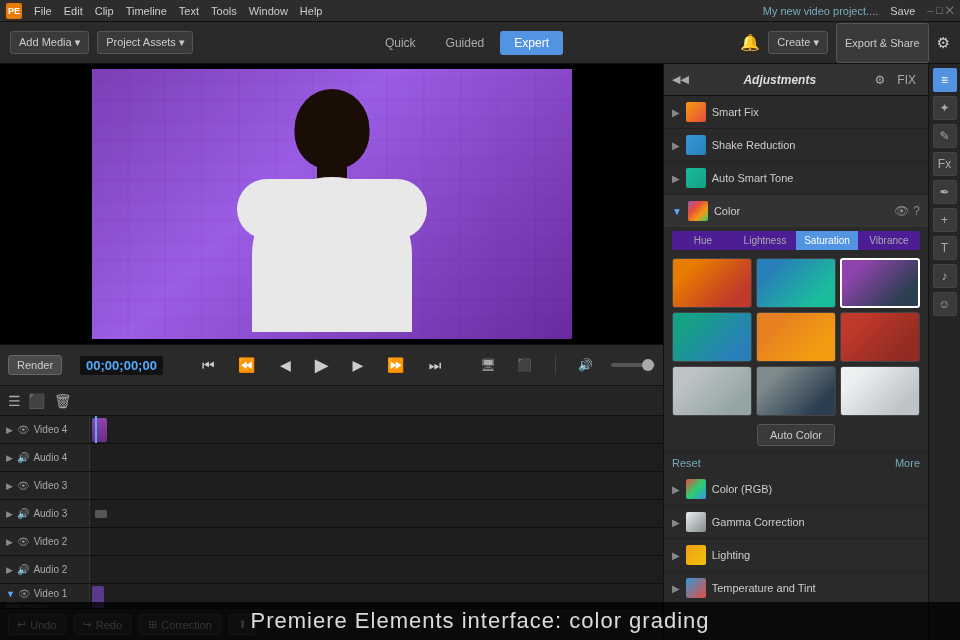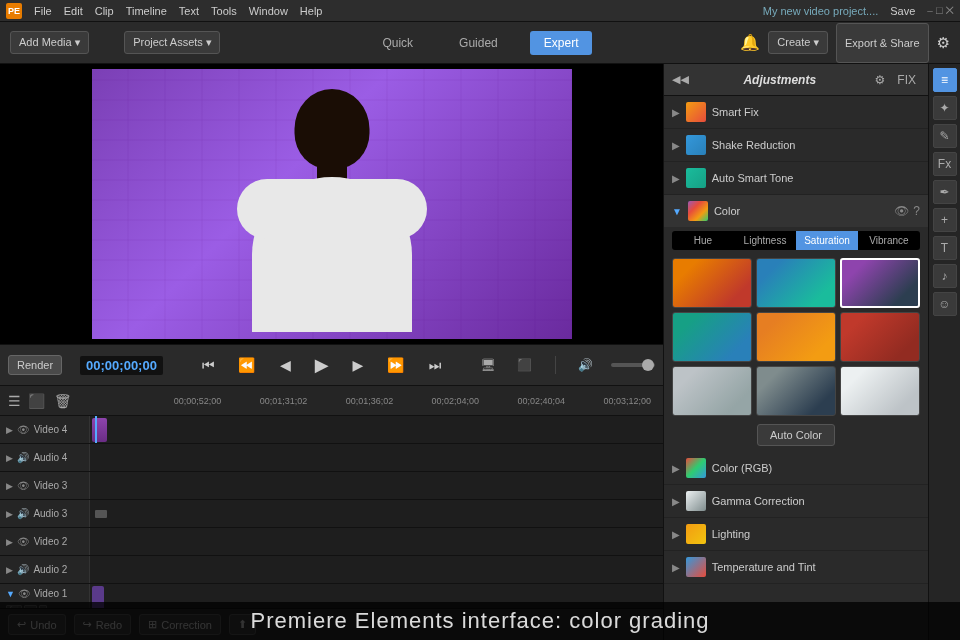--- a/index.html
+++ b/index.html
@@ -9,23 +9,23 @@
     .menu-bar { background: #2d2d2d; height: 22px; display: flex; align-items: center; padding: 0 6px; gap: 12px; border-bottom: 1px solid #111; }
     .menu-bar .logo { width: 16px; height: 16px; background: #e87c00; border-radius: 2px; display: flex; align-items: center; justify-content: center; font-size: 9px; color: white; font-weight: bold; }
     .menu-bar span { font-size: 11px; color: #ccc; cursor: pointer; }
     .menu-bar .spacer { flex: 1; }
     .menu-bar .project-title { color: #7ab; font-size: 11px; }
     .menu-bar .save-btn { color: #ccc; font-size: 11px; cursor: pointer; }
 
     
     .toolbar { background: #2a2a2a; height: 42px; display: flex; align-items: center; padding: 0 10px; border-bottom: 1px solid #111; gap: 8px; }
     .toolbar .add-media { background: #3a3a3a; border: 1px solid #555; border-radius: 3px; padding: 4px 8px; cursor: pointer; font-size: 11px; color: #ccc; display: flex; align-items: center; gap: 4px; }
-    .toolbar .project-assets { background: #3a3a3a; border: 1px solid #555; border-radius: 3px; padding: 4px 8px; cursor: pointer; font-size: 11px; color: #ccc; display: flex; align-items: center; gap: 4px; margin-left: 27px; }
+    .toolbar .project-assets { background: #3a3a3a; border: 1px solid #555; border-radius: 3px; padding: 4px 8px; cursor: pointer; font-size: 11px; color: #ccc; display: flex; align-items: center; gap: 4px; }
     .toolbar .spacer { flex: 1; }
-    .toolbar .tab-group { display: flex; gap: 18px; }
+    .toolbar .tab-group { display: flex; gap: 2px; }
     .toolbar .tab { padding: 5px 14px; border-radius: 3px; cursor: pointer; font-size: 12px; color: #aaa; }
     .toolbar .tab.active { background: #5294e2; color: white; }
     .toolbar .notif-icon { color: #ccc; font-size: 16px; cursor: pointer; }
     .toolbar .create-btn { background: #3a3a3a; border: 1px solid #555; border-radius: 3px; padding: 4px 8px; cursor: pointer; font-size: 11px; color: #ccc; display: flex; align-items: center; gap: 4px; }
     .toolbar .export-btn { background: #3a3a3a; border: 1px solid #555; border-radius: 3px; padding: 13px 8px; cursor: pointer; font-size: 11px; color: #ccc; }
     .toolbar .gear-icon { color: #ccc; font-size: 15px; cursor: pointer; }
 
     
     .main { display: flex; height: calc(640px - 22px - 42px); }
 
@@ -68,21 +68,21 @@
     .adjustments-list { flex: 1; overflow-y: auto; }
     .adj-item { display: flex; align-items: center; padding: 6px 8px; border-bottom: 1px solid #222; cursor: pointer; gap: 6px; }
     .adj-item .adj-toggle { color: #888; font-size: 10px; }
     .adj-item .adj-icon { width: 20px; height: 20px; border-radius: 2px; overflow: hidden; flex-shrink: 0; }
     .adj-item .adj-label { font-size: 11px; color: #ccc; flex: 1; }
     .adj-item .adj-actions { display: flex; gap: 4px; }
     .adj-item .adj-btn { background: none; border: none; color: #888; font-size: 12px; cursor: pointer; }
 
     
     .color-subpanel { padding: 0; }
-    .color-tabs { display: flex; background: #000000; margin: 4px 8px; border-radius: 3px; overflow: hidden; }
+    .color-tabs { display: flex; background: #4c1d95; margin: 4px 8px; border-radius: 3px; overflow: hidden; }
     .color-tab { flex: 1; padding: 4px 2px; text-align: center; font-size: 10px; color: #aaa; cursor: pointer; }
     .color-tab.active { background: #5294e2; color: white; }
 
     .swatches-grid { display: grid; grid-template-columns: repeat(3, 1fr); gap: 4px; padding: 4px 8px; }
     .swatch { height: 50px; border-radius: 3px; overflow: hidden; cursor: pointer; border: 1px solid #444; }
     .swatch.selected { border: 2px solid white; }
 
     
     .sw1 { background: linear-gradient(135deg, #e87c00 20%, #c0392b 80%); }
     .sw2 { background: linear-gradient(135deg, #2980b9 20%, #1abc9c 80%); }
@@ -199,28 +199,20 @@
     </div>
 
     <div class="timeline">
       <div class="timeline-header">
         <span class="tl-icon">☰</span>
         <span class="tl-icon">⬛</span>
         <span class="tl-icon">🗑</span>
         <div style="flex:1;position:relative;overflow:hidden;">
           <div style="display:flex;margin-left:0;gap:0;position:relative;">
             <div style="width:90px;flex-shrink:0;"></div>
-            <div style="flex:1;display:flex;justify-content:space-between;padding:0 4px;">
-              <span style="font-size:9px;color:#888;">00;00;52;00</span>
-              <span style="font-size:9px;color:#888;">00;01;31;02</span>
-              <span style="font-size:9px;color:#888;">00;01;36;02</span>
-              <span style="font-size:9px;color:#888;">00;02;04;00</span>
-              <span style="font-size:9px;color:#888;">00;02;40;04</span>
-              <span style="font-size:9px;color:#888;">00;03;12;00</span>
-            </div>
           </div>
         </div>
       </div>
       <div class="timeline-tracks">
 
         <div class="track">
           <div class="track-label">
             <span style="color:#888;font-size:9px;">▶</span>
             <span style="color:#888;font-size:10px;">👁</span>
             <span>Video 4</span>
@@ -370,20 +362,24 @@
           <div class="swatch sw2"></div>
           <div class="swatch sw3 selected"></div>
           <div class="swatch sw4"></div>
           <div class="swatch sw5"></div>
           <div class="swatch sw6"></div>
           <div class="swatch sw7"></div>
           <div class="swatch sw8"></div>
           <div class="swatch sw9"></div>
         </div>
         <button class="auto-color-btn">Auto Color</button>
+        <div class="reset-more">
+          <span>Reset</span>
+          <span>More</span>
+        </div>
       </div>
 
       <div class="adj-item">
         <span class="adj-toggle">▶</span>
         <div class="adj-icon icon-color-rgb"></div>
         <span class="adj-label">Color (RGB)</span>
       </div>
 
       <div class="adj-item">
         <span class="adj-toggle">▶</span>

